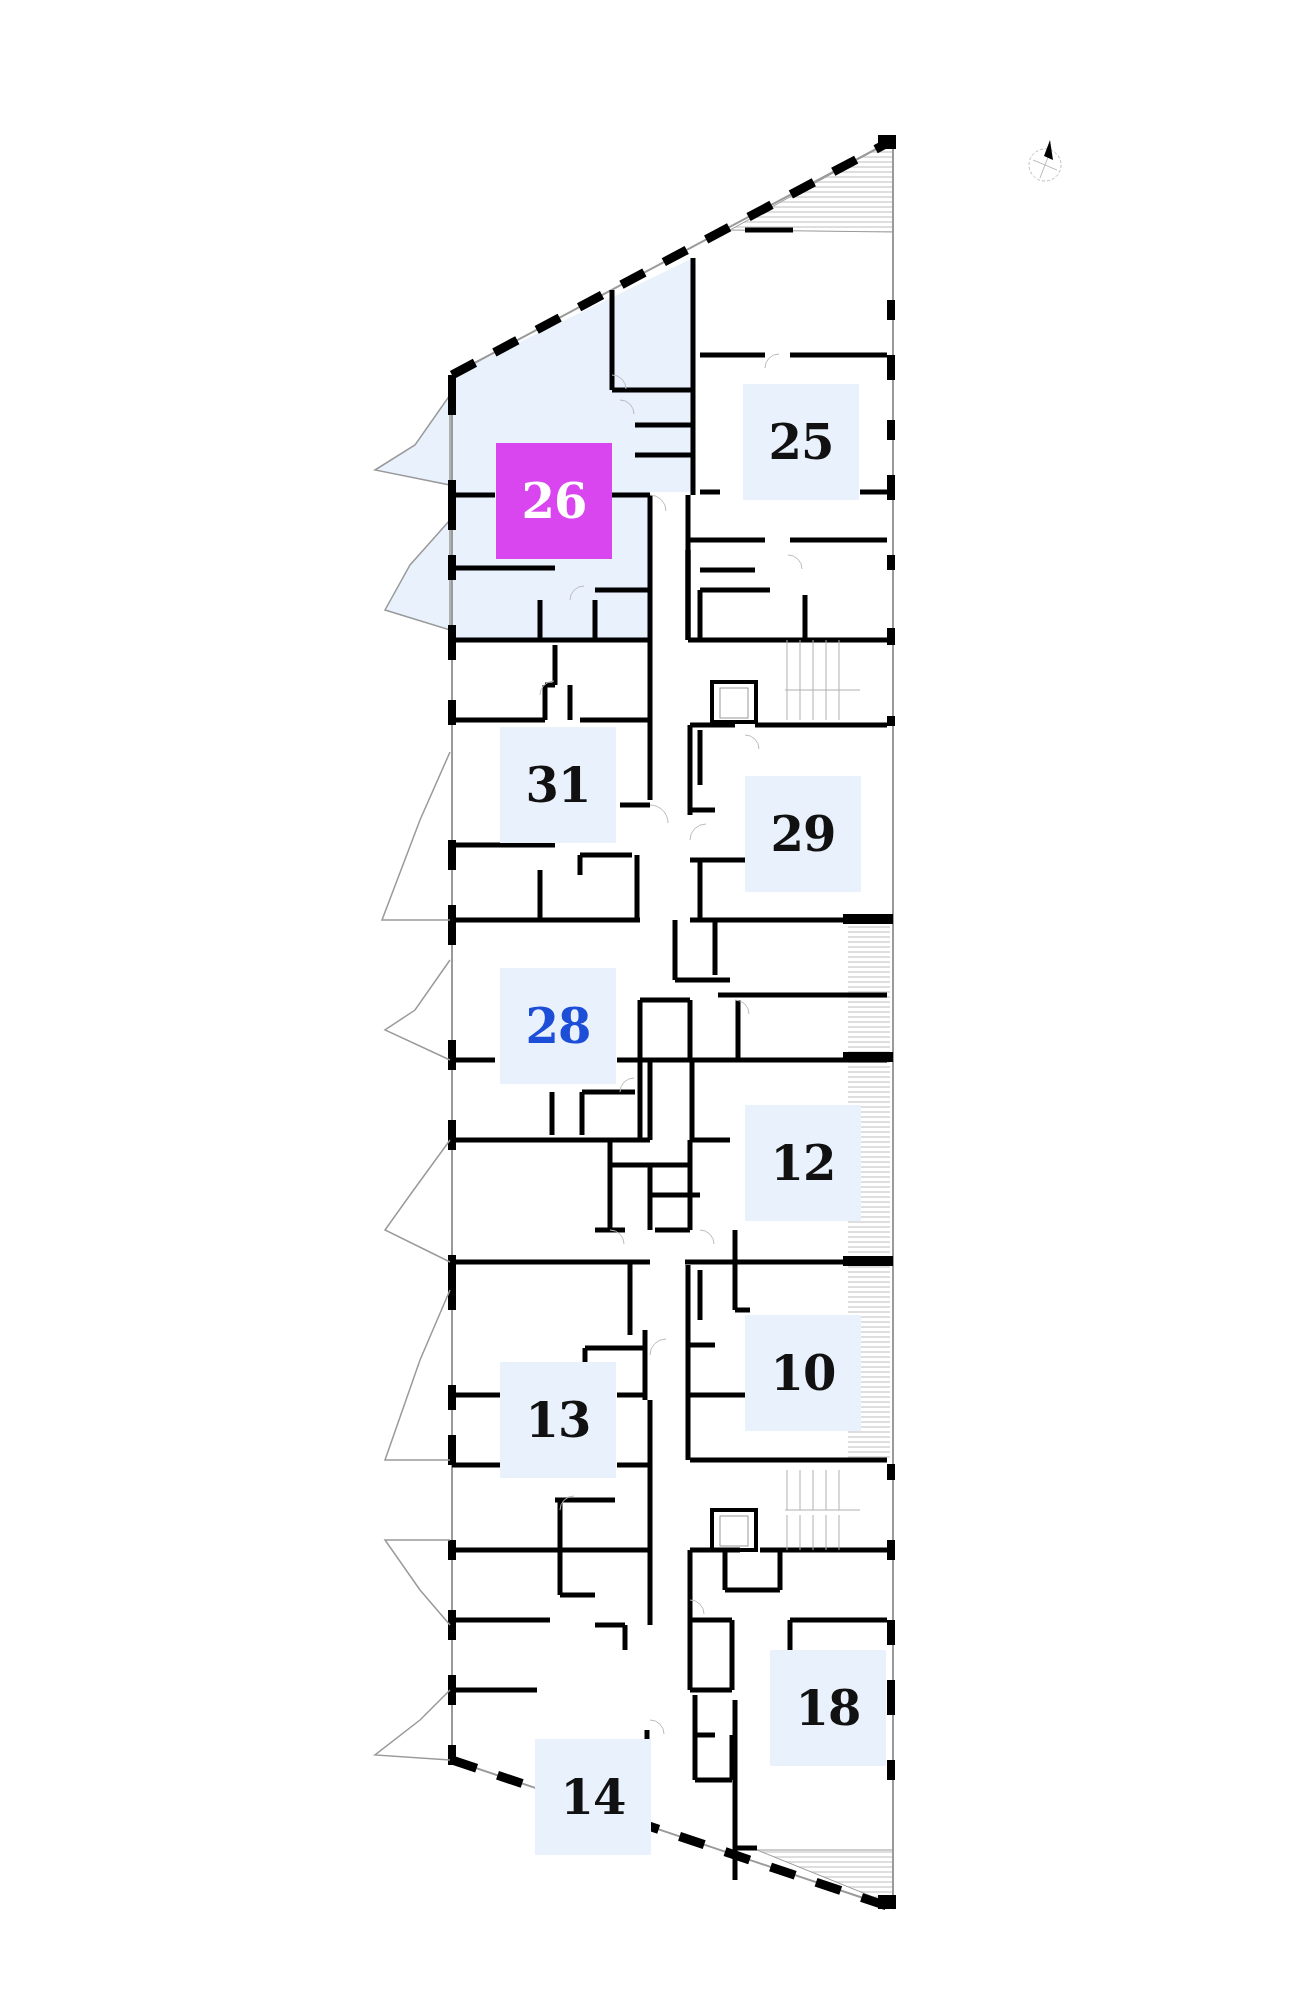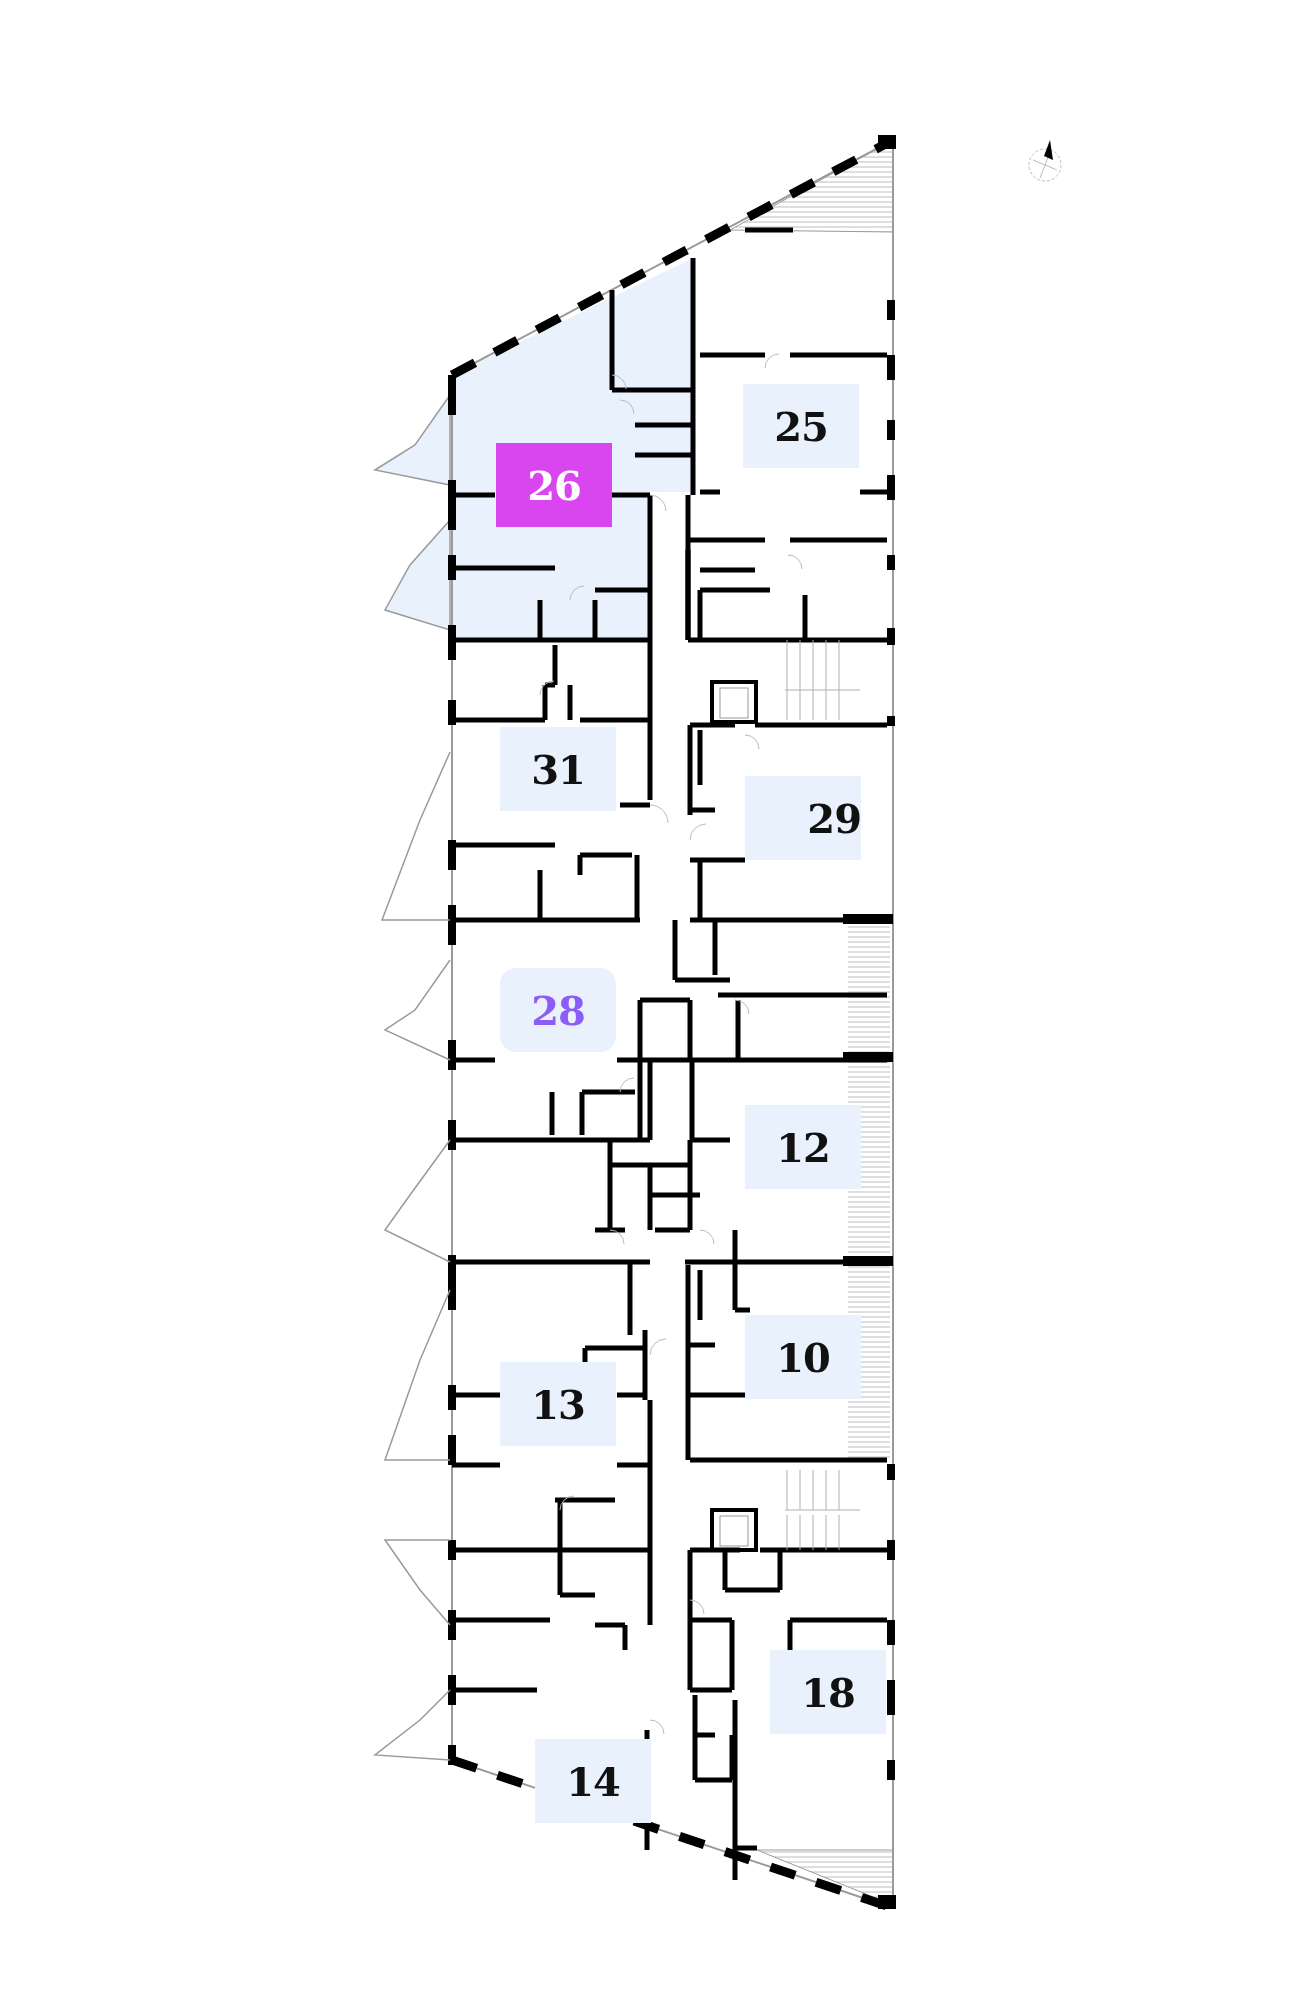--- a/index.html
+++ b/index.html
@@ -1,21 +1,21 @@
 <!DOCTYPE html>
 <html><head>
   <meta charset="utf-8">
   <style>
     html, body { margin: 0; padding: 0; background: #ffffff; }
     body { width: 1294px; height: 2000px; position: relative; overflow: hidden; font-family: "DejaVu Serif", serif; }
     #plan { position: absolute; left: 0; top: 0; width: 1294px; height: 2000px; }
     .apt-label {
-      position: absolute; width: 116px; height: 84px;
+      position: absolute; width: 116px; height: 116px;
       display: flex; align-items: center; justify-content: center;
-      font-family: "DejaVu Serif", serif; font-weight: bold; font-size: 40px;
+      font-family: "DejaVu Serif", serif; font-weight: bold; font-size: 48px;
       letter-spacing: -1px; cursor: pointer; box-sizing: border-box;
     }
     .apt-label span { pointer-events: none; }
   </style>
 </head>
 <body>
 
 <svg id="plan" viewBox="0 0 1294 2000" xmlns="http://www.w3.org/2000/svg">
   <defs>
     <pattern id="hatch" width="6" height="5" patternUnits="userSpaceOnUse">
@@ -287,24 +287,24 @@
 
 <div class="apt-label" id="apt-26" style="left:496px;top:443px;background:#d946ef;color:#FFFFFF;">
   <span>26</span>
 </div>
 <div class="apt-label" style="left:743px;top:384px;background:#E9F1FD;color:#111;">
   <span>25</span>
 </div>
 <div class="apt-label" style="left:500px;top:727px;background:#E9F1FD;color:#111;">
   <span>31</span>
 </div>
-<div class="apt-label" style="left:745px;top:776px;background:#E9F1FD;color:#111;justify-content:flex-end;">
+<div class="apt-label" style="left:745px;top:776px;background:#E9F1FD;color:#111;">
   <span>29</span>
 </div>
-<div class="apt-label" style="left:500px;top:968px;background:#E9F1FD;color:#8b5cf6;border-radius:16px;">
+<div class="apt-label" style="left:500px;top:968px;background:#E9F1FD;color:#1d4ed8;">
   <span>28</span>
 </div>
 <div class="apt-label" style="left:745px;top:1105px;background:#E9F1FD;color:#111;">
   <span>12</span>
 </div>
 <div class="apt-label" style="left:745px;top:1315px;background:#E9F1FD;color:#111;">
   <span>10</span>
 </div>
 <div class="apt-label" style="left:500px;top:1362px;background:#E9F1FD;color:#111;">
   <span>13</span>

